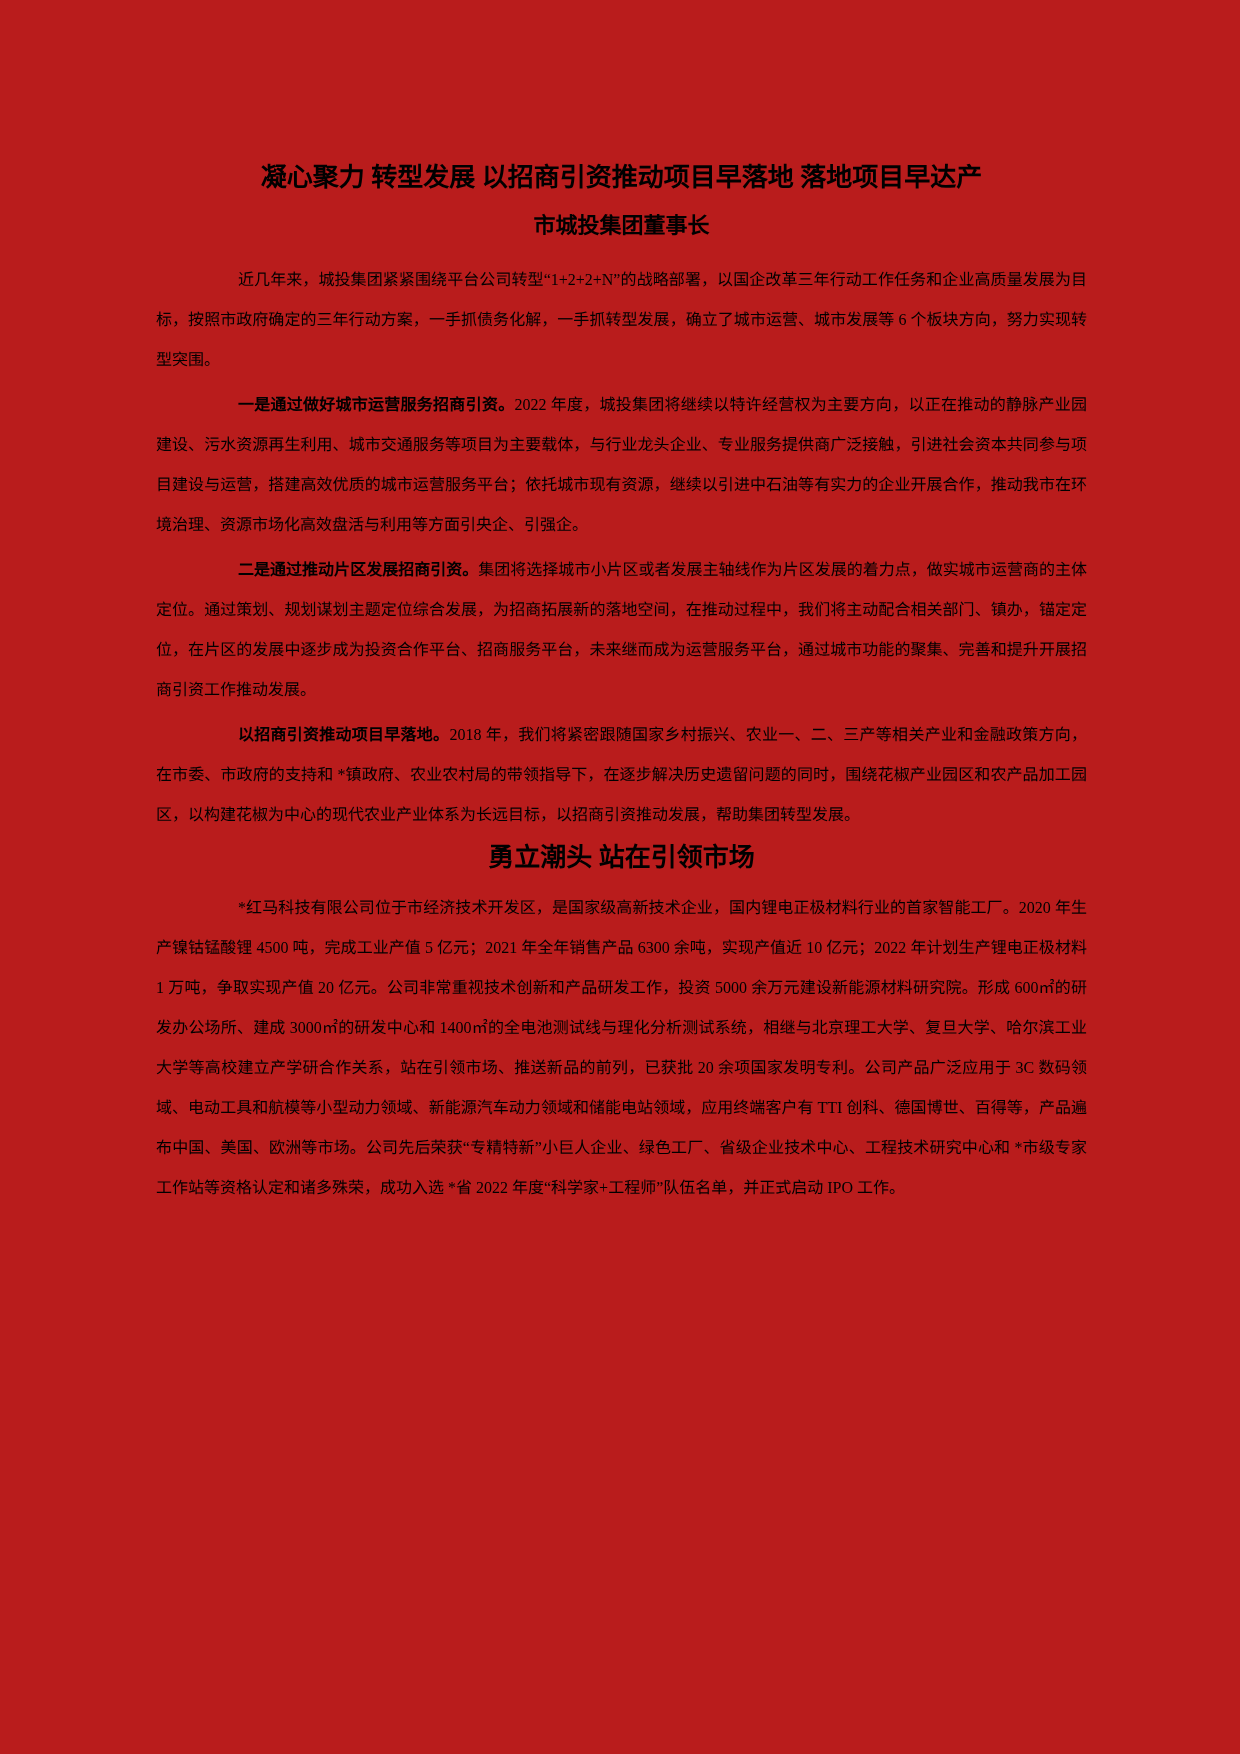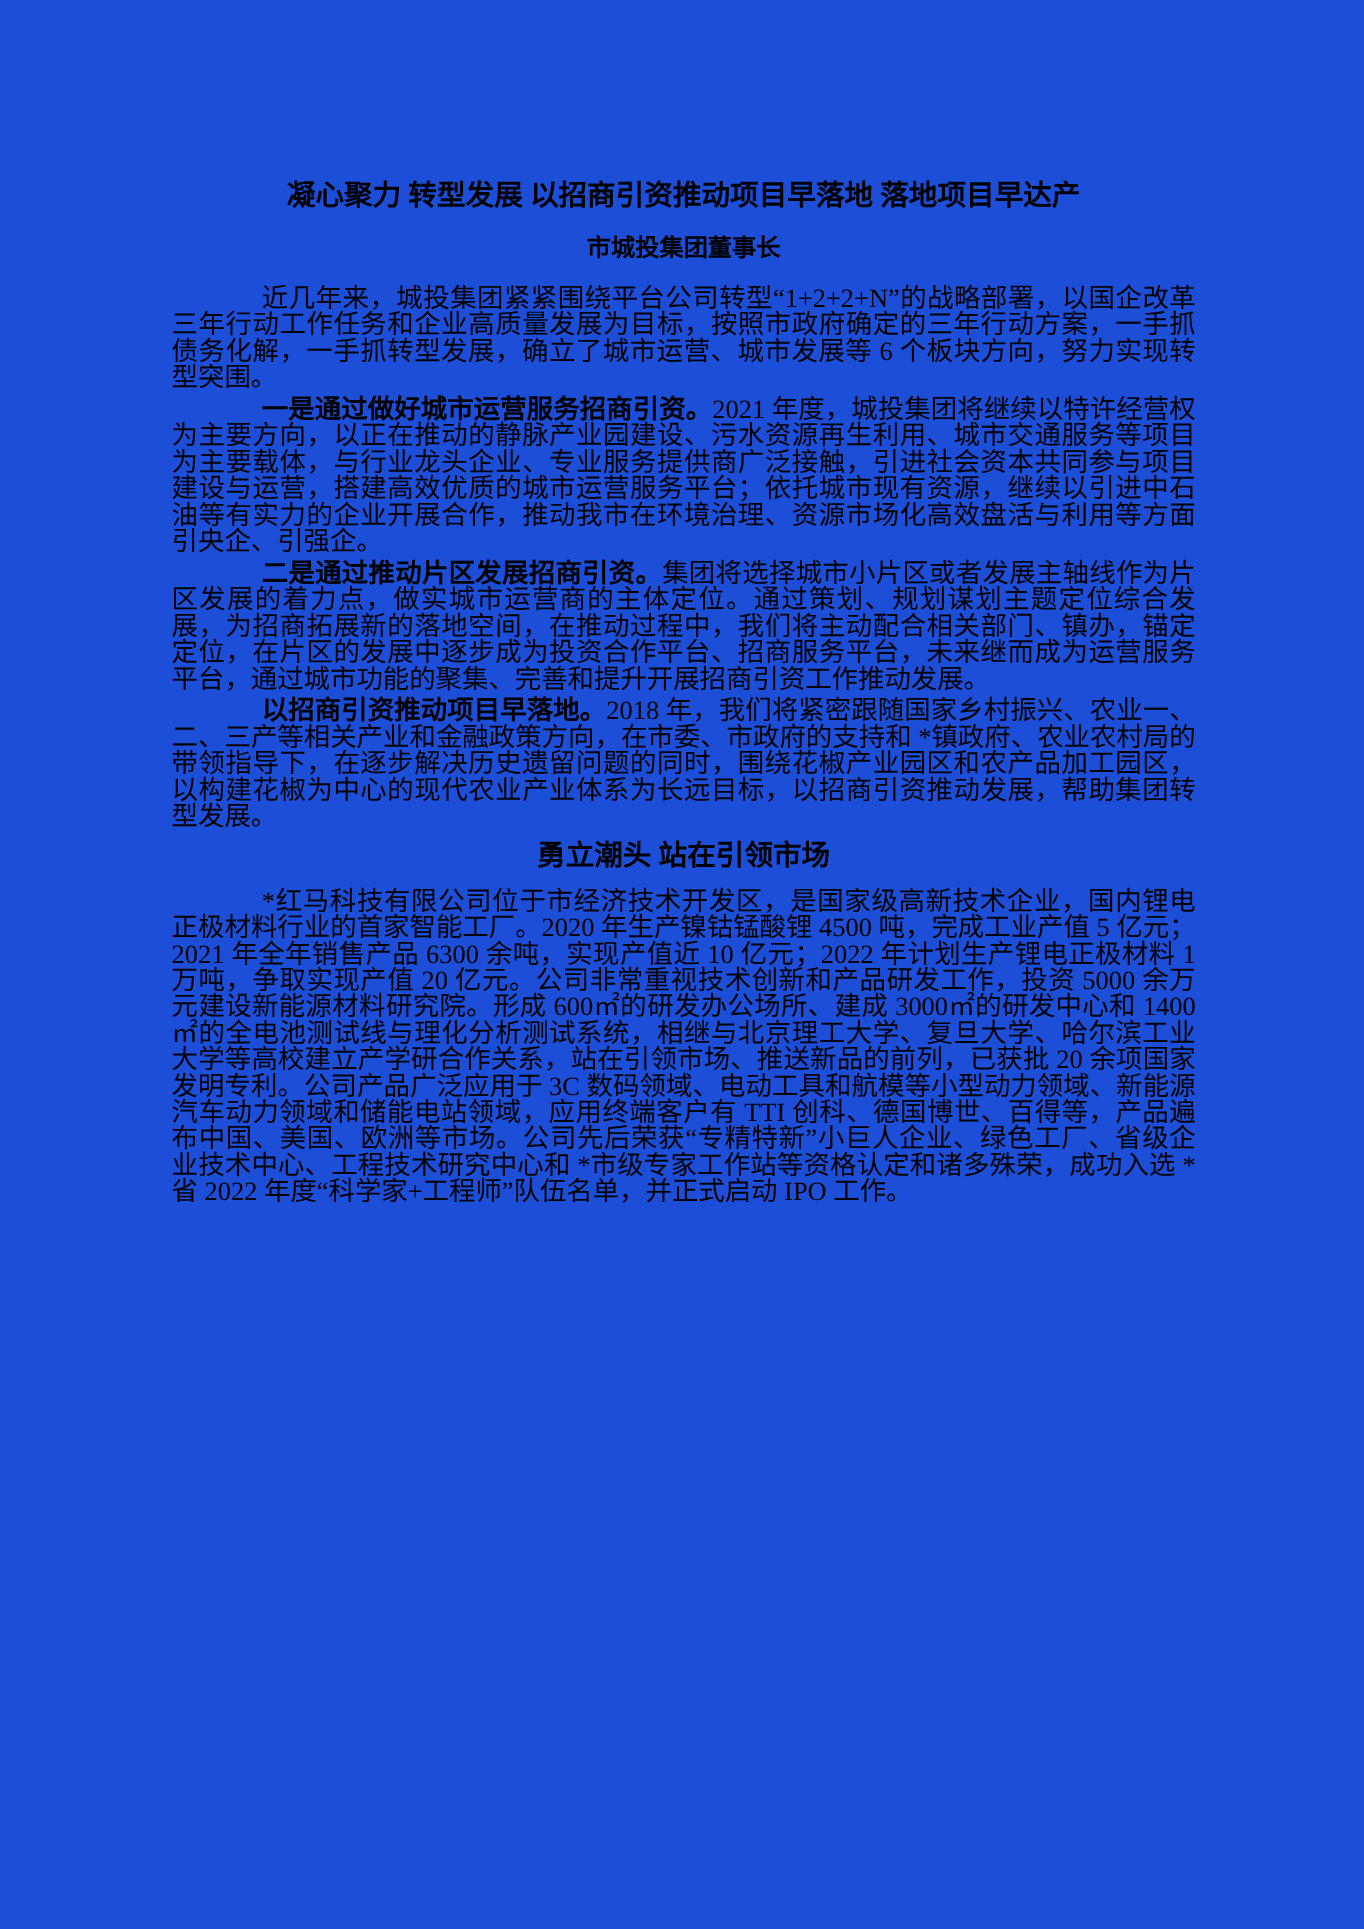--- a/index.html
+++ b/index.html
@@ -4,21 +4,21 @@
 <style>
   html, body {
     margin: 0;
     padding: 0;
     background: #ffffff;
   }
   .page {
     position: relative;
     width: 1240px;
     height: 1754px;
-    background: #1d4ed8;
+    background: #b91c1c;
     color: #000000;
     font-family: "Liberation Serif", "DejaVu Serif", serif;
     overflow: hidden;
   }
   .content {
     position: absolute;
     left: 156px;
     top: 160px;
     width: 931px;
   }
@@ -31,22 +31,22 @@
     letter-spacing: 0;
   }
   .doc-subtitle {
     font-size: 22px;
     line-height: 36px;
     font-weight: 700;
     text-align: center;
     margin: 0 0 16px 0;
   }
   .body-para {
-    font-size: 24px;
-    line-height: 24px;
+    font-size: 16px;
+    line-height: 40px;
     text-align: justify;
     text-indent: 82px;
     margin: 0 0 5px 0;
     word-break: break-all;
   }
   .lead {
     font-weight: 700;
   }
   .section-2 .doc-title {
     margin-top: 2px;
@@ -57,21 +57,21 @@
 
 <div class="page">
   <div class="content">
 
     <div class="section-1">
       <h1 class="doc-title">凝心聚力 转型发展 以招商引资推动项目早落地 落地项目早达产</h1>
       <h2 class="doc-subtitle">市城投集团董事长</h2>
 
       <p class="body-para"><span class="lead"></span><span>近几年来，城投集团紧紧围绕平台公司转型“1+2+2+N”的战略部署，以国企改革三年行动工作任务和企业高质量发展为目标，按照市政府确定的三年行动方案，一手抓债务化解，一手抓转型发展，确立了城市运营、城市发展等 6 个板块方向，努力实现转型突围。</span></p>
 
-      <p class="body-para"><span class="lead">一是通过做好城市运营服务招商引资。</span><span>2021 年度，城投集团将继续以特许经营权为主要方向，以正在推动的静脉产业园建设、污水资源再生利用、城市交通服务等项目为主要载体，与行业龙头企业、专业服务提供商广泛接触，引进社会资本共同参与项目建设与运营，搭建高效优质的城市运营服务平台；依托城市现有资源，继续以引进中石油等有实力的企业开展合作，推动我市在环境治理、资源市场化高效盘活与利用等方面引央企、引强企。</span></p>
+      <p class="body-para"><span class="lead">一是通过做好城市运营服务招商引资。</span><span>2022 年度，城投集团将继续以特许经营权为主要方向，以正在推动的静脉产业园建设、污水资源再生利用、城市交通服务等项目为主要载体，与行业龙头企业、专业服务提供商广泛接触，引进社会资本共同参与项目建设与运营，搭建高效优质的城市运营服务平台；依托城市现有资源，继续以引进中石油等有实力的企业开展合作，推动我市在环境治理、资源市场化高效盘活与利用等方面引央企、引强企。</span></p>
 
       <p class="body-para"><span class="lead">二是通过推动片区发展招商引资。</span><span>集团将选择城市小片区或者发展主轴线作为片区发展的着力点，做实城市运营商的主体定位。通过策划、规划谋划主题定位综合发展，为招商拓展新的落地空间，在推动过程中，我们将主动配合相关部门、镇办，锚定定位，在片区的发展中逐步成为投资合作平台、招商服务平台，未来继而成为运营服务平台，通过城市功能的聚集、完善和提升开展招商引资工作推动发展。</span></p>
 
       <p class="body-para"><span class="lead">以招商引资推动项目早落地。</span><span>2018 年，我们将紧密跟随国家乡村振兴、农业一、二、三产等相关产业和金融政策方向，在市委、市政府的支持和 *镇政府、农业农村局的带领指导下，在逐步解决历史遗留问题的同时，围绕花椒产业园区和农产品加工园区，以构建花椒为中心的现代农业产业体系为长远目标，以招商引资推动发展，帮助集团转型发展。</span></p>
     </div>
 
     <div class="section-2">
       <h1 class="doc-title">勇立潮头 站在引领市场</h1>
 
       <p class="body-para"><span class="lead"></span><span>*红马科技有限公司位于市经济技术开发区，是国家级高新技术企业，国内锂电正极材料行业的首家智能工厂。2020 年生产镍钴锰酸锂 4500 吨，完成工业产值 5 亿元；2021 年全年销售产品 6300 余吨，实现产值近 10 亿元；2022 年计划生产锂电正极材料 1 万吨，争取实现产值 20 亿元。公司非常重视技术创新和产品研发工作，投资 5000 余万元建设新能源材料研究院。形成 600㎡的研发办公场所、建成 3000㎡的研发中心和 1400㎡的全电池测试线与理化分析测试系统，相继与北京理工大学、复旦大学、哈尔滨工业大学等高校建立产学研合作关系，站在引领市场、推送新品的前列，已获批 20 余项国家发明专利。公司产品广泛应用于 3C 数码领域、电动工具和航模等小型动力领域、新能源汽车动力领域和储能电站领域，应用终端客户有 TTI 创科、德国博世、百得等，产品遍布中国、美国、欧洲等市场。公司先后荣获“专精特新”小巨人企业、绿色工厂、省级企业技术中心、工程技术研究中心和 *市级专家工作站等资格认定和诸多殊荣，成功入选 *省 2022 年度“科学家+工程师”队伍名单，并正式启动 IPO 工作。</span></p>

